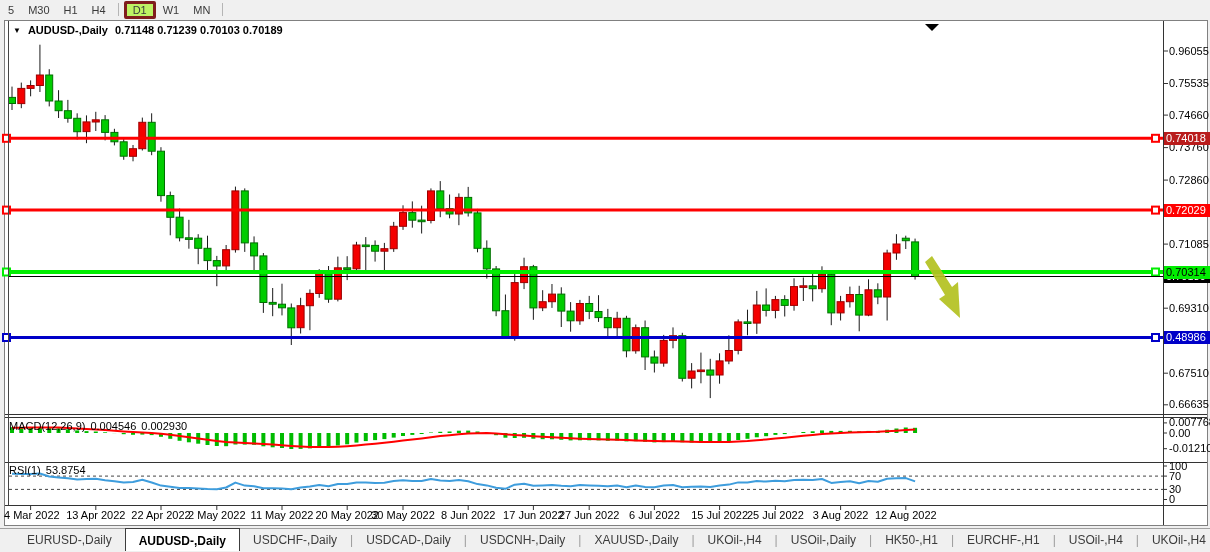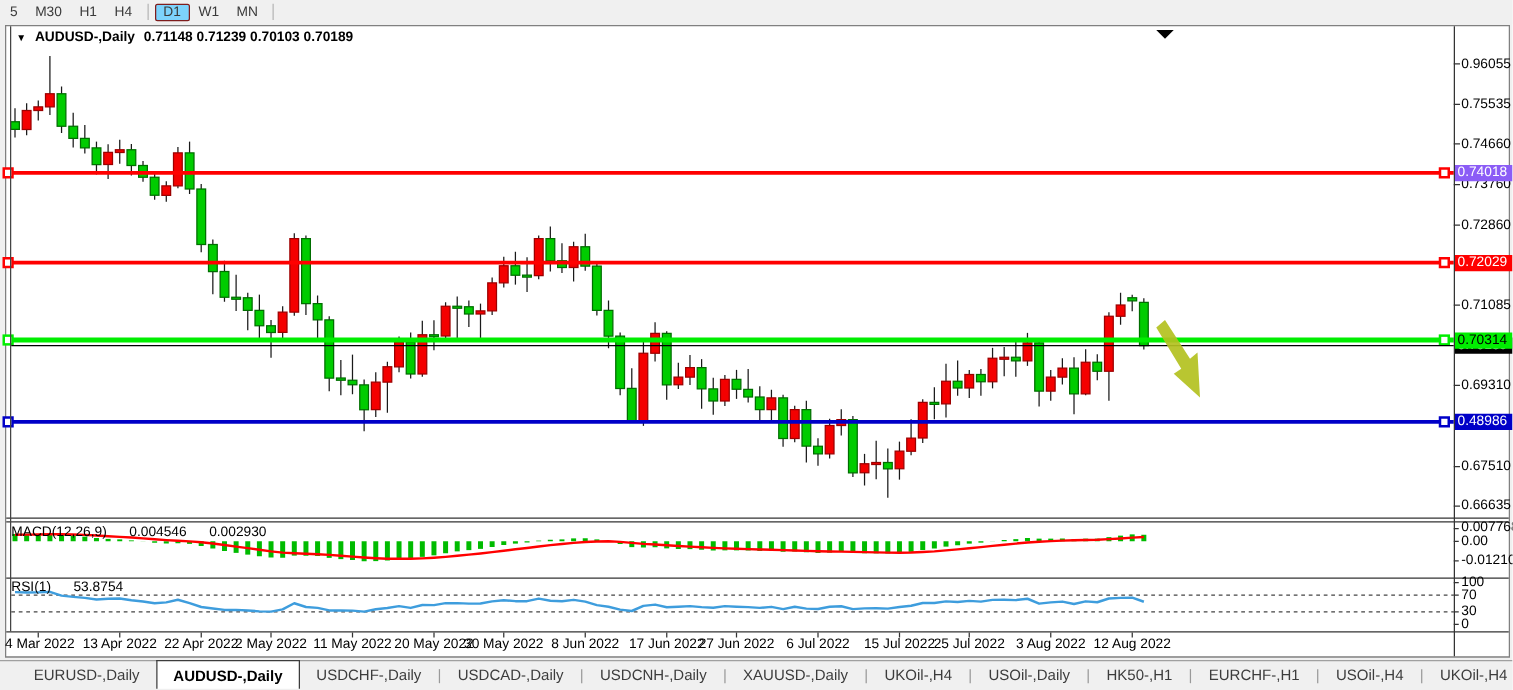--- a/index.html
+++ b/index.html
@@ -8,35 +8,35 @@
     background:#f0f0f0;font-family:"Liberation Sans",sans-serif;
     -webkit-font-smoothing:none;
   }
   
   .toolbar{
     position:absolute;left:0;top:0;right:0;height:19px;
     display:flex;align-items:center;background:#f0f0f0;
     font-size:11px;color:#3a3a3a;padding-left:1px;
   }
   .tf{padding:1px 7px;cursor:default;}
-  .tf.active{background:#7dd3fc;border:1px solid #7f1d1d;border-radius:2px;padding:0 6px;}
+  .tf.active{background:#bef264;border:3px solid #7f1d1d;border-radius:2px;padding:0 6px;}
   .tbsep{width:1px;height:13px;background:#b5b5b5;margin:0 5px;}
   
   .chart-frame{
     position:absolute;left:4px;top:20px;width:1204px;height:506px;
     background:#fff;border:1px solid #808080;box-sizing:border-box;
   }
   svg#plot{position:absolute;left:0;top:0;}
   
   .chart-title{
     position:absolute;left:13px;top:24px;font-size:11px;font-weight:700;color:#000;
     display:flex;align-items:center;gap:7px;white-space:nowrap;
   }
   .chart-title .tri{font-size:8px;color:#000;}
-  .ind-label{position:absolute;font-size:11px;color:#000;white-space:nowrap;display:flex;gap:18px;}
+  .ind-label{position:absolute;font-size:11px;color:#000;white-space:nowrap;display:flex;gap:5px;}
   .axis-label{position:absolute;left:1169px;font-size:11px;color:#000;line-height:13px;white-space:nowrap;}
   .axis-badge{
     position:absolute;left:1164px;width:44px;height:13px;
     font-size:11px;line-height:13px;padding-left:2px;white-space:nowrap;
   }
   .date-label{position:absolute;top:509px;font-size:11px;color:#000;transform:translateX(-50%);white-space:nowrap;}
   .date-label.first{transform:none;}
   
   .tabbar{
     position:absolute;left:0;top:528px;right:0;height:23px;background:#f0f0f0;
@@ -439,21 +439,21 @@
 <div id="axis-layer">
     <div class="axis-label" style="top:44.5px">0.96055</div>
     <div class="axis-label" style="top:77.0px">0.75535</div>
     <div class="axis-label" style="top:108.6px">0.74660</div>
     <div class="axis-label" style="top:141.1px">0.73760</div>
     <div class="axis-label" style="top:173.6px">0.72860</div>
     <div class="axis-label" style="top:237.6px">0.71085</div>
     <div class="axis-label" style="top:301.7px">0.69310</div>
     <div class="axis-label" style="top:366.7px">0.67510</div>
     <div class="axis-label" style="top:398.3px">0.66635</div>
-    <div class="axis-badge" style="top:131.8px;background:#8b5cf6;color:#ffffff">0.74018</div>
+    <div class="axis-badge" style="top:131.8px;background:#b91c1c;color:#ffffff">0.74018</div>
     <div class="axis-badge" style="top:203.6px;background:#ff0000;color:#ffffff">0.72029</div>
     <div class="axis-badge" style="top:331.0px;background:#0000c8;color:#ffffff">0.48986</div>
     <div class="axis-badge" style="top:270.0px;background:#000000;color:#ffffff">0.70189</div>
     <div class="axis-badge" style="top:265.5px;background:#00ee00;color:#000000">0.70314</div>
     <div class="axis-label" style="top:416.4px">0.007768</div>
     <div class="axis-label" style="top:426.5px">0.00</div>
     <div class="axis-label" style="top:442.2px">-0.012101</div>
     <div class="axis-label" style="top:459.5px">100</div>
     <div class="axis-label" style="top:469.6px">70</div>
     <div class="axis-label" style="top:482.9px">30</div>

